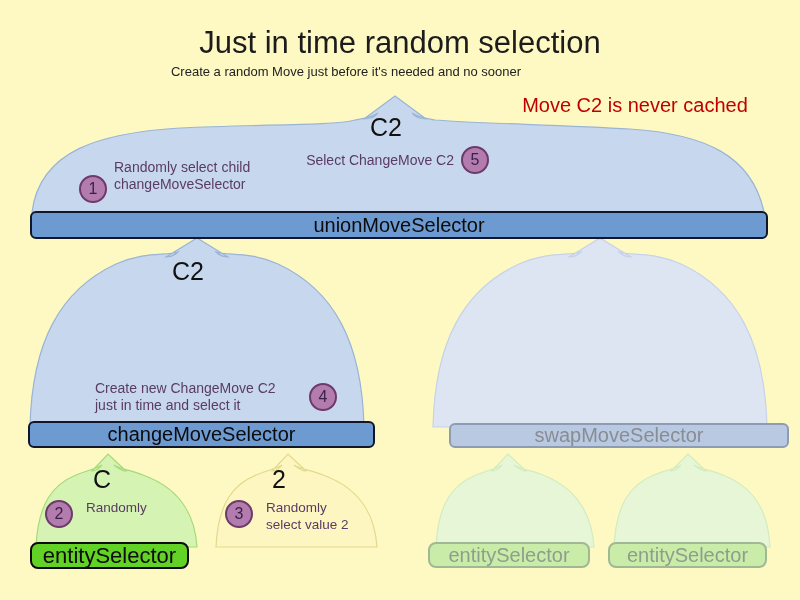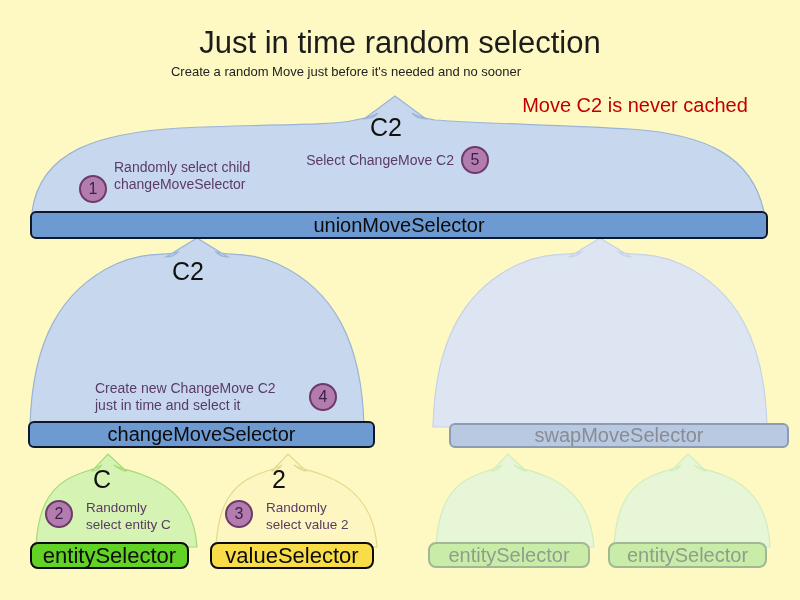--- a/index.html
+++ b/index.html
@@ -103,21 +103,20 @@
 
   <div class="abs flow-label fl-top">C2</div>
   <div class="abs flow-label fl-mid">C2</div>
   <div class="abs flow-label fl-c">C</div>
   <div class="abs flow-label fl-2">2</div>
 
   <div class="abs bar bar-blue bar-union">unionMoveSelector</div>
   <div class="abs bar bar-blue bar-change">changeMoveSelector</div>
   <div class="abs bar bar-swap">swapMoveSelector</div>
   <div class="abs bar bar-entity">entitySelector</div>
-  <div class="abs bar bar-value">valueSelector</div>
   <div class="abs bar bar-faded-green bar-fg1">entitySelector</div>
   <div class="abs bar bar-faded-green bar-fg2">entitySelector</div>
 
   <div class="abs badge badge-1">1</div>
   <div class="abs badge badge-2">2</div>
   <div class="abs badge badge-3">3</div>
   <div class="abs badge badge-4">4</div>
   <div class="abs badge badge-5">5</div>
 
   <div class="abs note note-1">
@@ -126,20 +125,19 @@
   </div>
   <div class="abs note note-5">
     <div>Select ChangeMove C2</div>
   </div>
   <div class="abs note note-4">
     <div>Create new ChangeMove C2</div>
     <div>just in time and select it</div>
   </div>
   <div class="abs note note-2">
     <div>Randomly</div>
-    <div>select entity C</div>
   </div>
   <div class="abs note note-3">
     <div>Randomly</div>
     <div>select value 2</div>
   </div>
 
 </div>
 
 </body></html>

